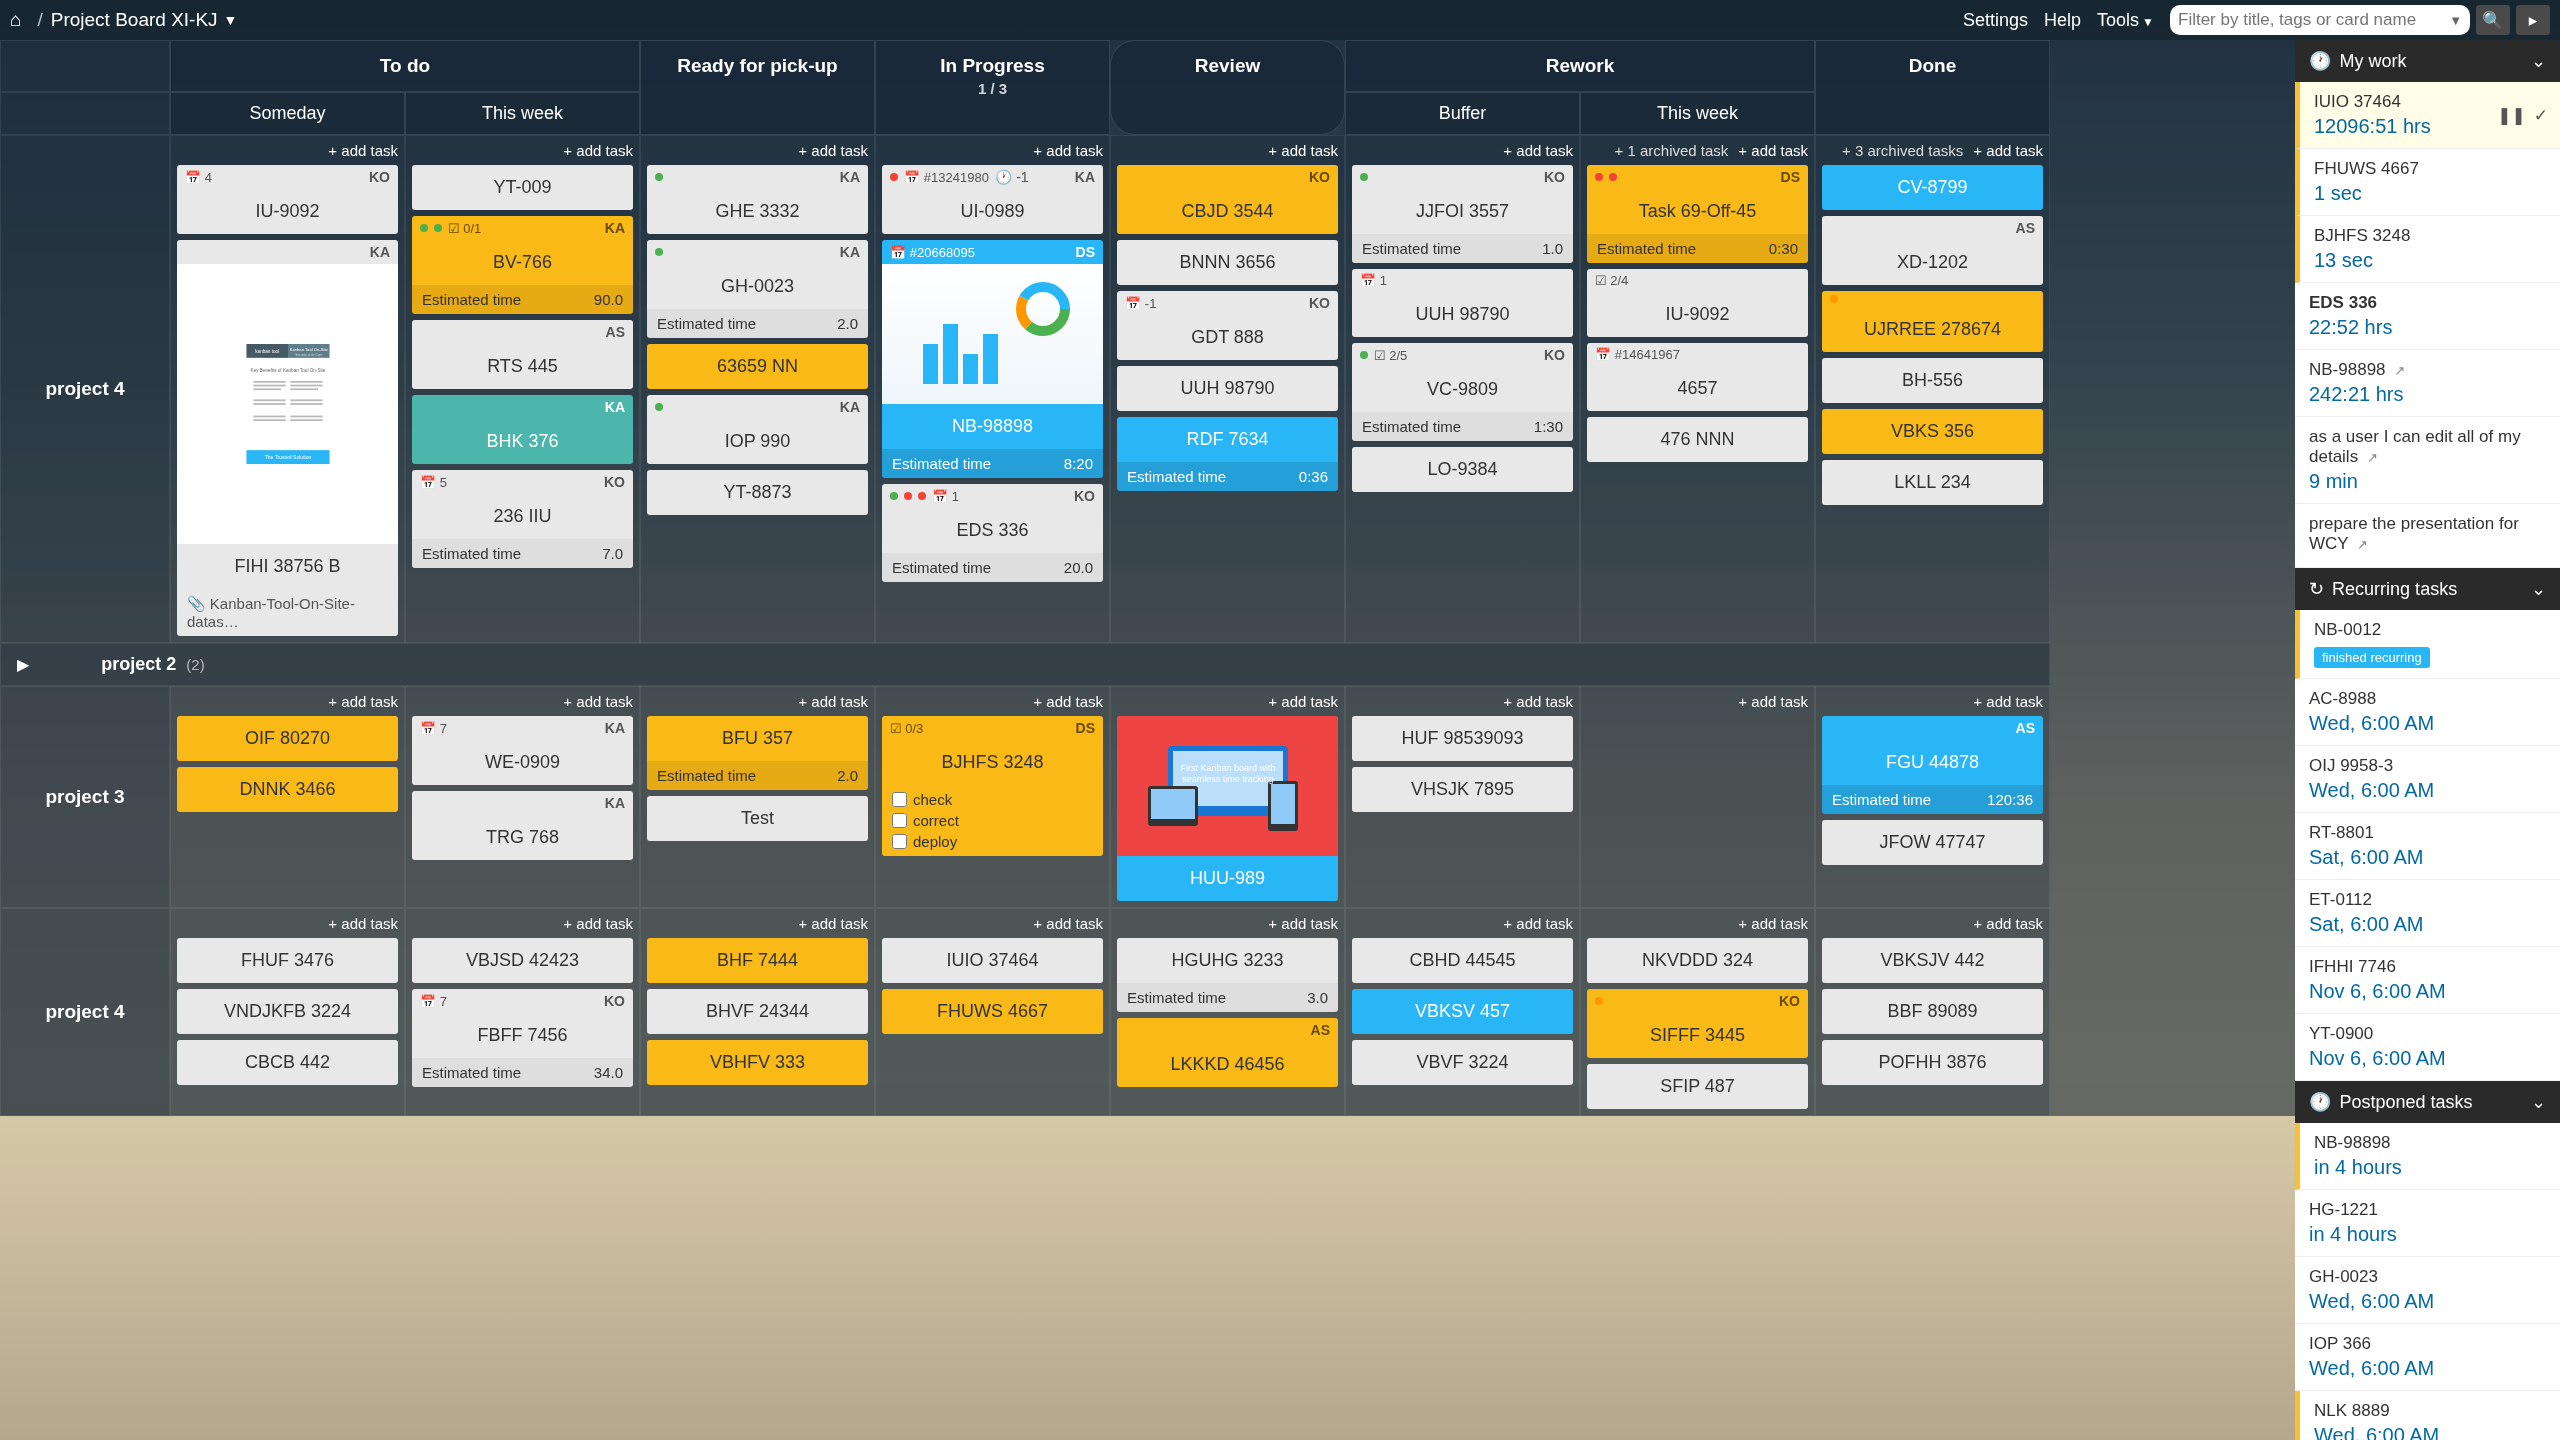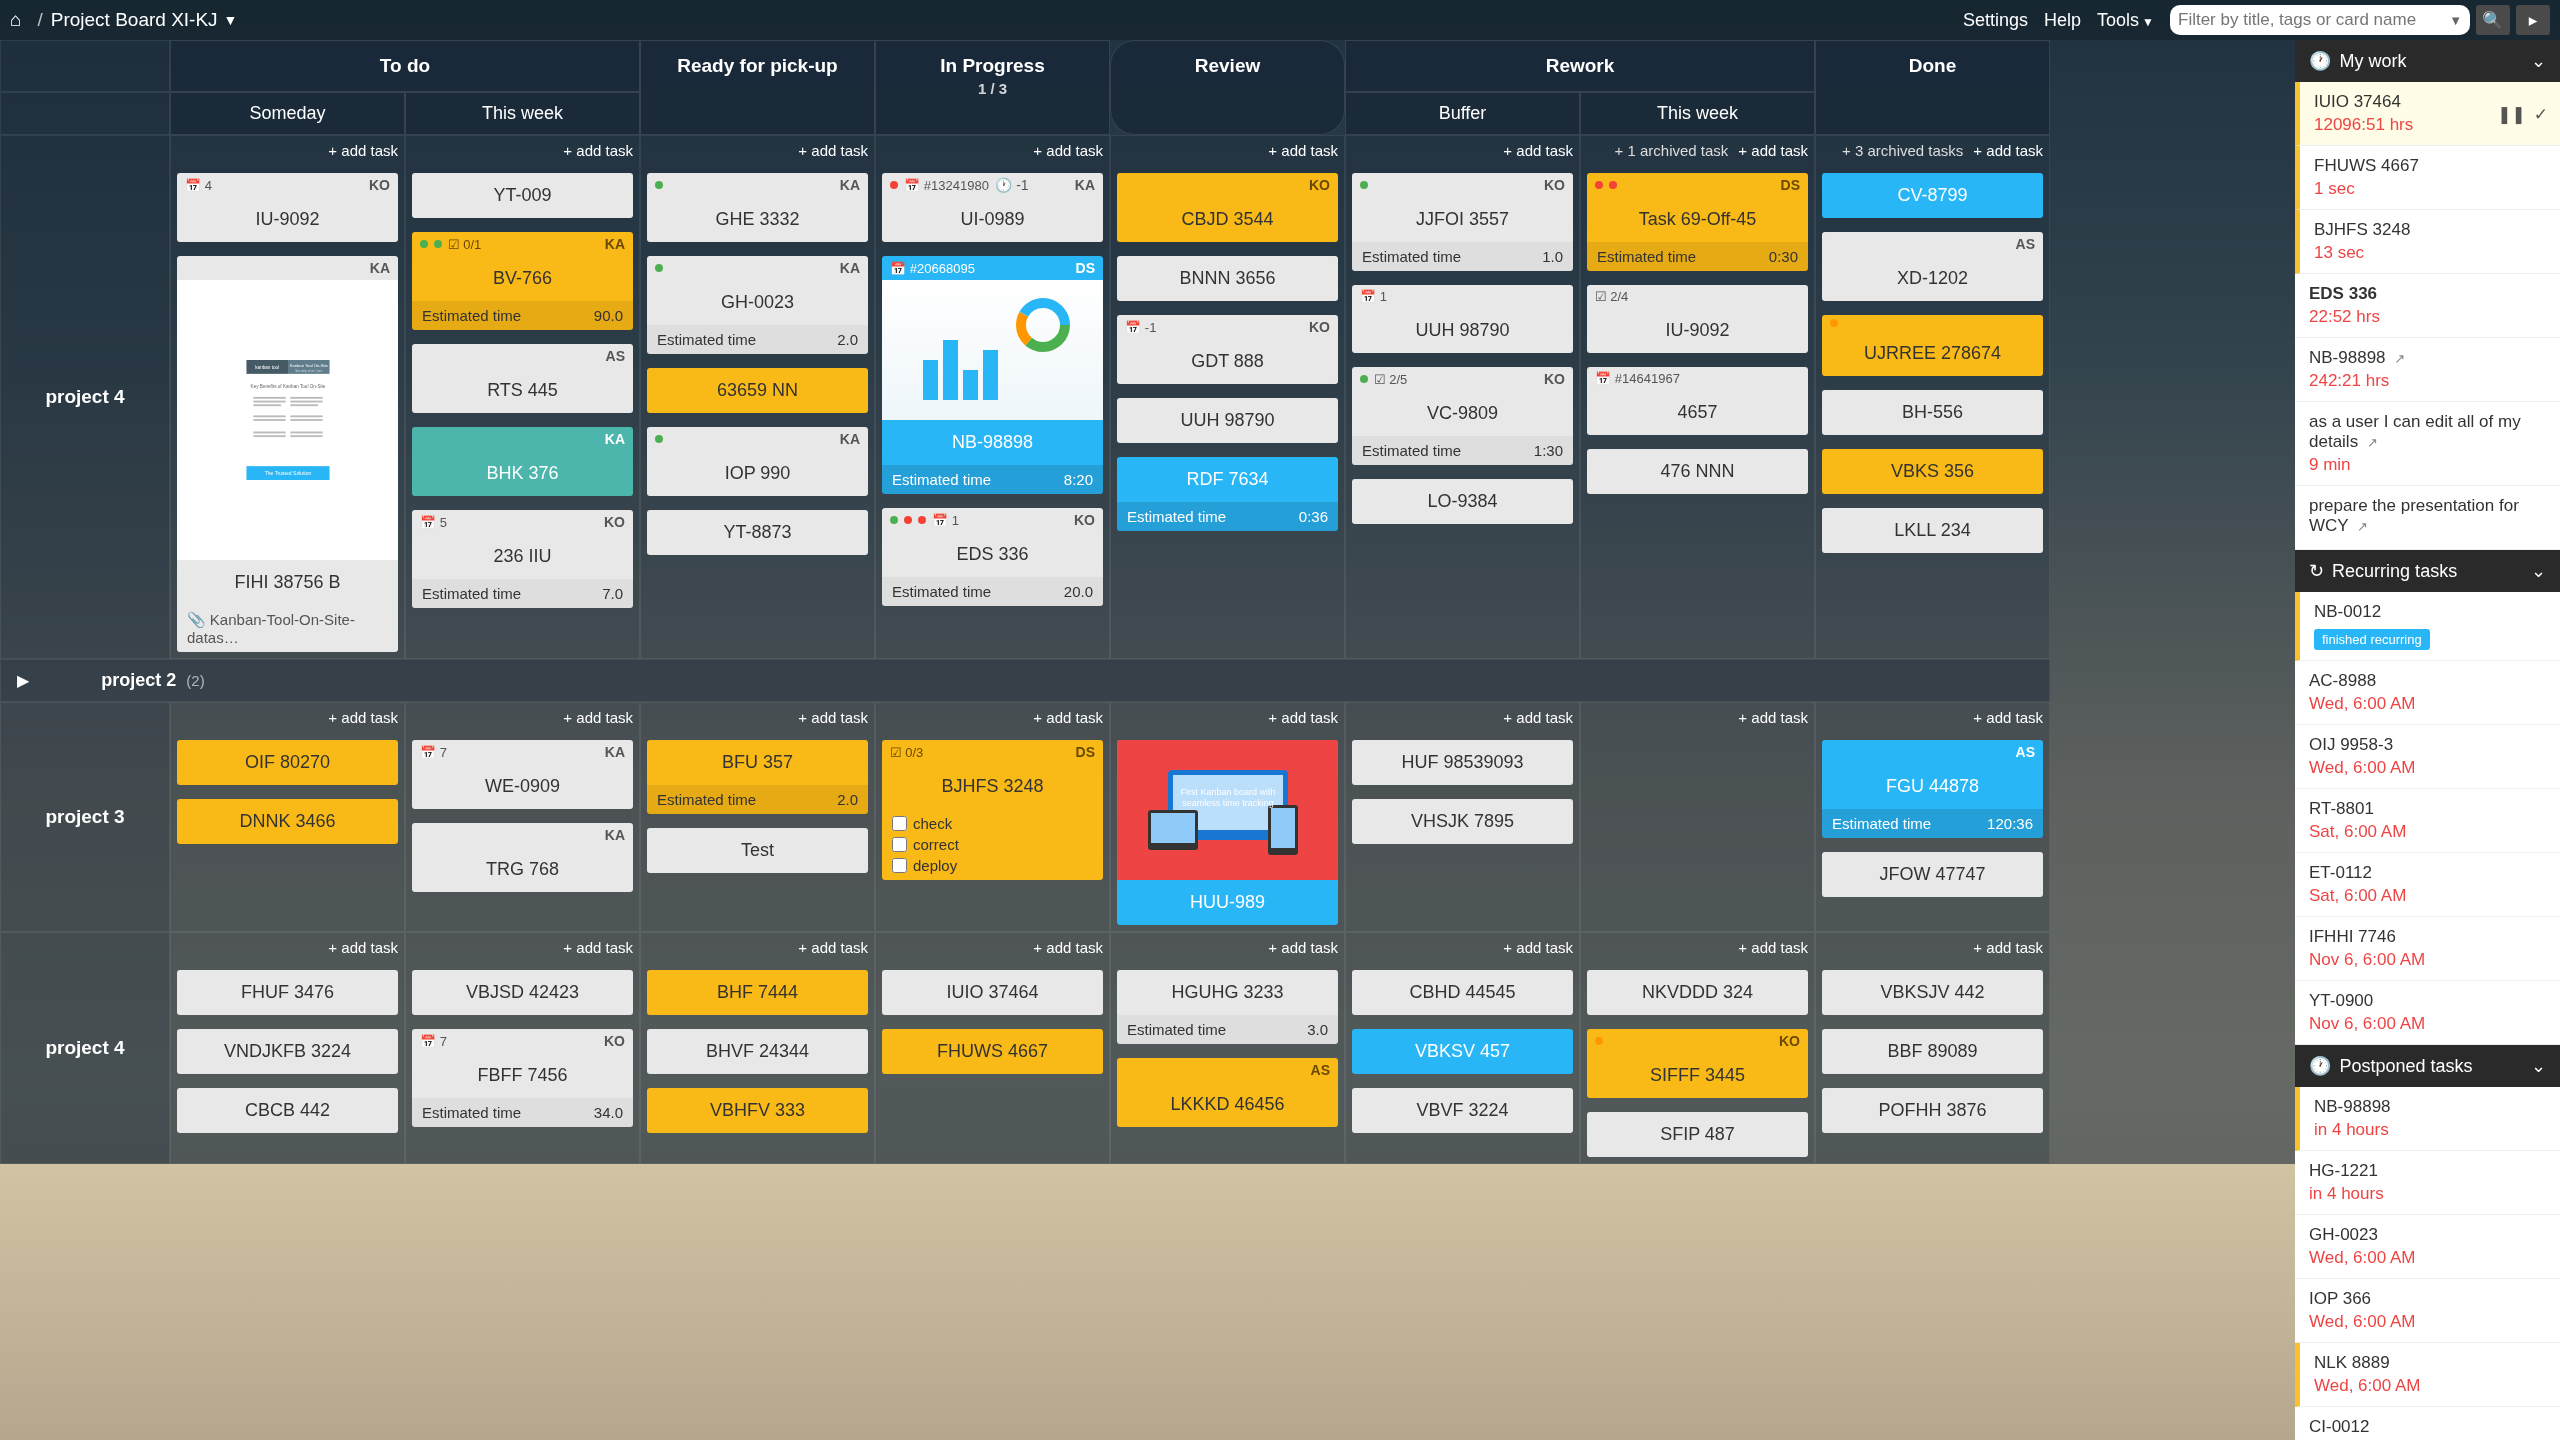--- a/index.html
+++ b/index.html
@@ -16,30 +16,30 @@
 .icon-btn{width:34px;height:30px;background:#4a4a4a;border-radius:3px;display:flex;align-items:center;justify-content:center;margin-left:6px;color:#fff;font-size:17px;cursor:pointer}
 .main{display:flex;height:calc(100% - 40px)}
 .board-wrap{flex:1;overflow:auto;padding:0}
 .right-panel{width:265px;background:#fff;display:flex;flex-direction:column;overflow-y:auto}
 .rp-header{background:#2a2a2a;color:#fff;padding:10px 14px;font-size:18px;display:flex;align-items:center;justify-content:space-between}
 .rp-header .ic{margin-right:8px}
 .rp-item{padding:10px 14px;border-bottom:1px solid #eee;font-size:17px;cursor:pointer}
 .rp-item.active{background:#fffde7;border-left:5px solid #fbc02d;position:relative}
 .rp-item.hl{border-left:5px solid #fbc02d}
 .rp-item .t1{color:#333;margin-bottom:3px}
-.rp-item .t2{color:#ef4444;font-size:17px}
+.rp-item .t2{color:#0369a1;font-size:20px}
 .rp-item .link-ic{font-size:13px;color:#888;margin-left:4px}
 .rp-item .ctrls{position:absolute;right:12px;top:50%;transform:translateY(-50%);display:flex;gap:8px;color:#555}
 .badge-fin{display:inline-block;background:#29b6f6;color:#fff;font-size:13px;padding:3px 8px;border-radius:3px;margin-top:4px}
 .board{display:grid;grid-template-columns:170px repeat(8,235px);background:rgba(25,40,55,0.6)}
 .col-head{background:rgba(25,40,55,0.85);color:#fff;text-align:center;padding:14px 14px;border:1px solid rgba(255,255,255,0.12);font-size:19px;font-weight:bold}
 .col-head.sub{font-size:18px;padding:10px 6px;font-weight:normal}
 .col-head .sub-t{font-size:15px;opacity:.8;margin-top:3px}
 .lane-label{color:#fff;text-align:center;padding:12px 6px;font-size:19px;font-weight:bold;display:flex;align-items:center;justify-content:center;background:rgba(25,40,55,0.4);border:1px solid rgba(255,255,255,0.08)}
-.cell{border:1px solid rgba(255,255,255,0.08);padding:6px;display:flex;flex-direction:column;gap:14px;background:rgba(25,40,55,0.25);min-height:60px}
+.cell{border:1px solid rgba(255,255,255,0.08);padding:6px;display:flex;flex-direction:column;gap:6px;background:rgba(25,40,55,0.25);min-height:60px}
 .cell-head{display:flex;justify-content:flex-end;align-items:center;font-size:15px;color:#ddd;gap:10px}
 .cell-head .arch{white-space:nowrap}
 .addtask{color:#fff;font-size:15px;cursor:pointer}
 .card{background:#e8e8e8;border-radius:3px;font-size:17px;color:#333;overflow:hidden}
 .card.yellow{background:#f9b916}
 .card.blue{background:#29b6f6;color:#fff}
 .card.teal{background:#4db6ac;color:#fff}
 .card-hdr{display:flex;justify-content:space-between;align-items:center;padding:4px 8px;font-size:14px;color:#555}
 .card.yellow .card-hdr{color:#6b4a00}
 .card.blue .card-hdr,.card.teal .card-hdr{color:#fff}

